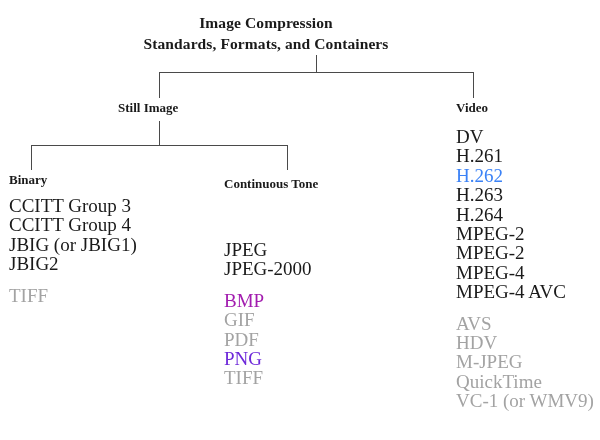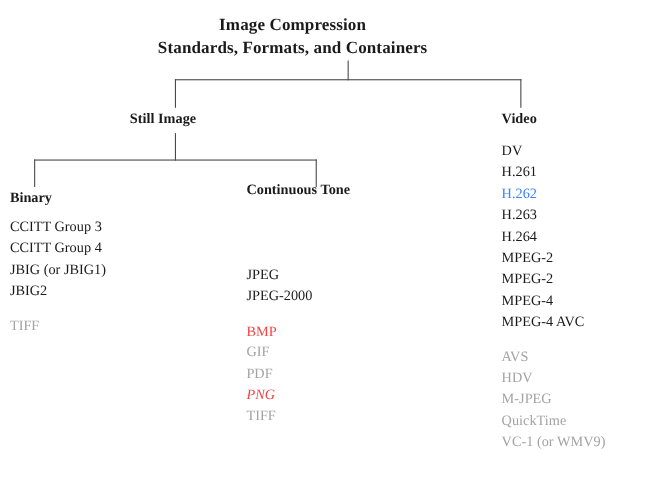--- a/index.html
+++ b/index.html
@@ -51,41 +51,41 @@
     font-weight: bold;
     font-size: 13px;
     line-height: 16px;
     white-space: nowrap;
     color: #1a1a1a;
   }
 
   
   .col {
     position: absolute;
-    font-size: 13px;
+    font-size: 19px;
     line-height: 19.4px;
     white-space: nowrap;
   }
   .col .item {
     display: block;
     white-space: nowrap;
   }
   .col .item.primary { color: #1a1a1a; }
   .col .item.secondary { color: #a3a3a3; }
   .col .group-gap { display: block; height: 12px; }
 
   
   #col-binary        { left: 9px;   top: 196px; }
   #col-continuous    { left: 224px; top: 196px; margin-top: 44px; }
   #col-video         { left: 456px; top: 127px; }
 
   #label-still-image { left: 118px; top: 100px; }
   #label-video       { left: 456px; top: 100px; }
   #label-binary      { left: 9px;   top: 172px; }
-  #label-continuous  { left: 224px; top: 164px; }
+  #label-continuous  { left: 224px; top: 176px; }
 </style>
 </head>
 <body>
 
 <div id="diagram" style="background: rgb(255, 255, 255);">
 
   <div class="title">
     <span class="title-line">Image Compression</span>
     <span class="title-line">Standards, Formats, and Containers</span>
   </div>
@@ -114,24 +114,24 @@
       <span class="item primary" style="color: rgb(26, 26, 26);">CCITT Group 4</span>
       <span class="item primary" style="color: rgb(26, 26, 26);">JBIG (or JBIG1)</span>
       <span class="item primary" style="color: rgb(26, 26, 26);">JBIG2</span>
       <span class="group-gap"></span>
       <span class="item secondary" style="color: rgb(163, 163, 163);">TIFF</span>
     </div>
   <div class="col" id="col-continuous">
       <span class="item primary" style="color: rgb(26, 26, 26);">JPEG</span>
       <span class="item primary" style="color: rgb(26, 26, 26);">JPEG-2000</span>
       <span class="group-gap"></span>
-      <span class="item secondary" style="color: #ef4444;">BMP</span>
+      <span class="item secondary" style="color: #a21caf;">BMP</span>
       <span class="item secondary" style="color: rgb(163, 163, 163);">GIF</span>
       <span class="item secondary" style="color: rgb(163, 163, 163);">PDF</span>
-      <span class="item secondary" style="color: #ef4444; font-style: italic;">PNG</span>
+      <span class="item secondary" style="color: #6d28d9;">PNG</span>
       <span class="item secondary" style="color: rgb(163, 163, 163);">TIFF</span>
     </div>
   <div class="col" id="col-video">
       <span class="item primary" style="color: rgb(26, 26, 26);">DV</span>
       <span class="item primary" style="color: rgb(26, 26, 26);">H.261</span>
       <span class="item primary" style="color: #3b82f6;">H.262</span>
       <span class="item primary" style="color: rgb(26, 26, 26);">H.263</span>
       <span class="item primary" style="color: rgb(26, 26, 26);">H.264</span>
       <span class="item primary" style="color: rgb(26, 26, 26);">MPEG-2</span>
       <span class="item primary" style="color: rgb(26, 26, 26);">MPEG-2</span>

